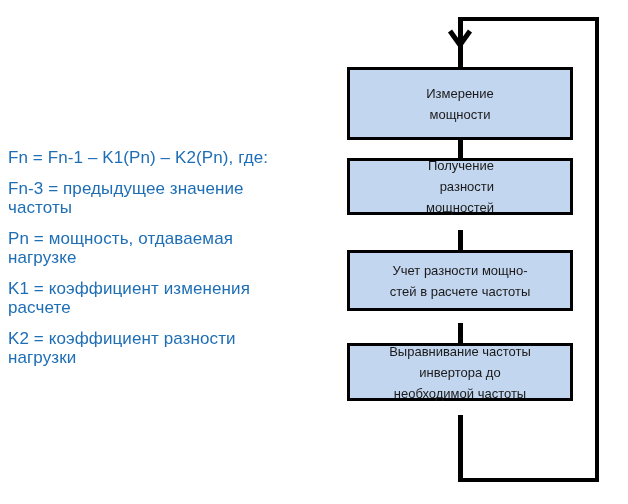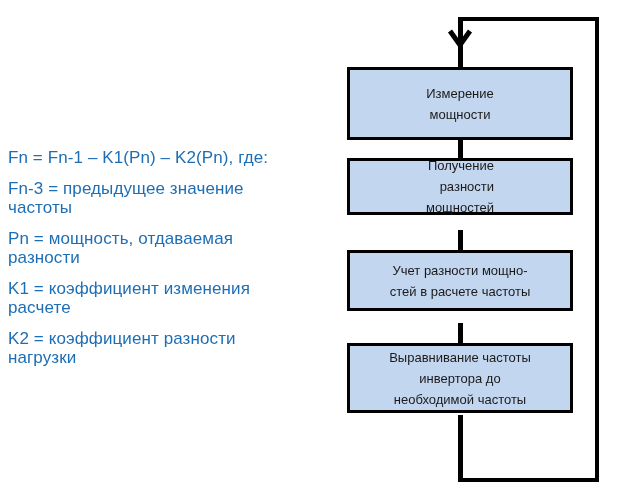--- a/index.html
+++ b/index.html
@@ -39,21 +39,21 @@
     justify-content: center;
     text-align: center;
     white-space: pre-line;
     color: #1A1A1A;
     font-size: 13px;
     line-height: 21px;
   }
   .box1 { top: 67px;  height: 73px; }
   .box2 { top: 158px; height: 57px; text-align: right; }
   .box3 { top: 250px; height: 61px; }
-  .box4 { top: 343px; height: 70px; }
+  .box4 { top: 343px; height: 58px; }
 
   
   .seg { position: absolute; background: #000000; }
   .seg-top-h      { left: 458px; top: 17px;  width: 141px; height: 4px; }
   .seg-right-v    { left: 595px; top: 17px;  width: 4px;   height: 465px; }
   .seg-bottom-h   { left: 460px; top: 478px; width: 139px; height: 4px; }
   .seg-top-stub   { left: 458px; top: 17px;  width: 5px;   height: 50px; }
   .seg-gap1       { left: 458px; top: 138px; width: 5px;   height: 22px; }
   .seg-gap2       { left: 458px; top: 230px; width: 5px;   height: 22px; }
   .seg-gap3       { left: 458px; top: 323px; width: 5px;   height: 22px; }
@@ -64,21 +64,21 @@
 </head>
 <body>
 
 <div class="stage">
 
   <div class="legend">
     <p>Fn = Fn-1 – K1(Pn) – K2(Pn), где:</p>
     <p>Fn-3 = предыдущее значение
 частоты</p>
     <p>Pn = мощность, отдаваемая
-разности</p>
+нагрузке</p>
     <p>K1 = коэффициент изменения
 расчете</p>
     <p>K2 = коэффициент разности
 нагрузки</p>
   </div>
 
   <div class="seg seg-top-h"></div>
   <div class="seg seg-right-v"></div>
   <div class="seg seg-bottom-h"></div>
   <div class="seg seg-top-stub"></div>

